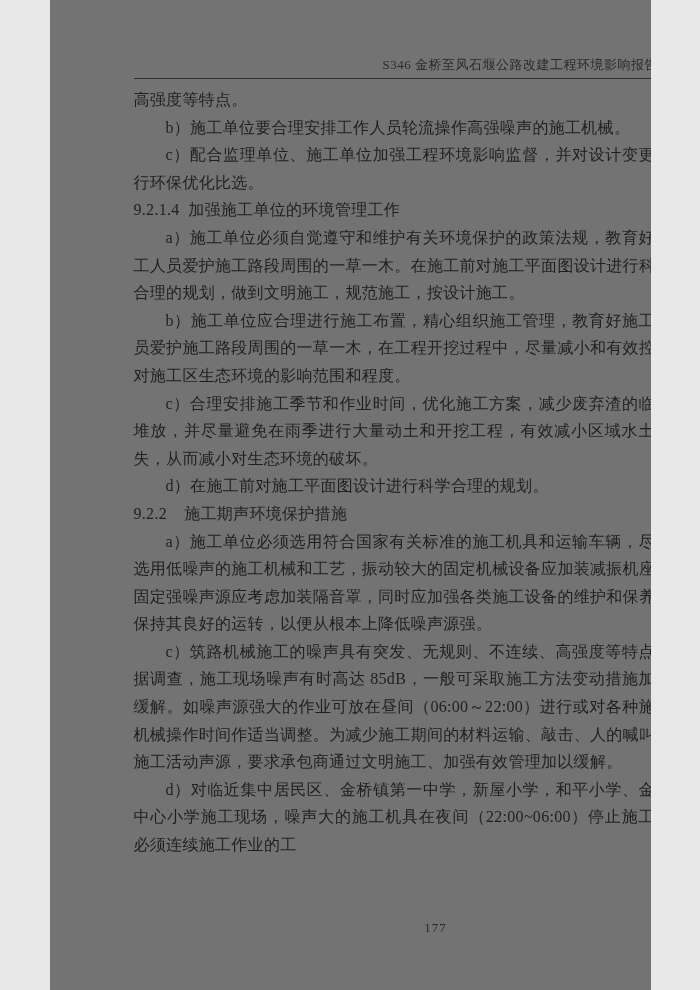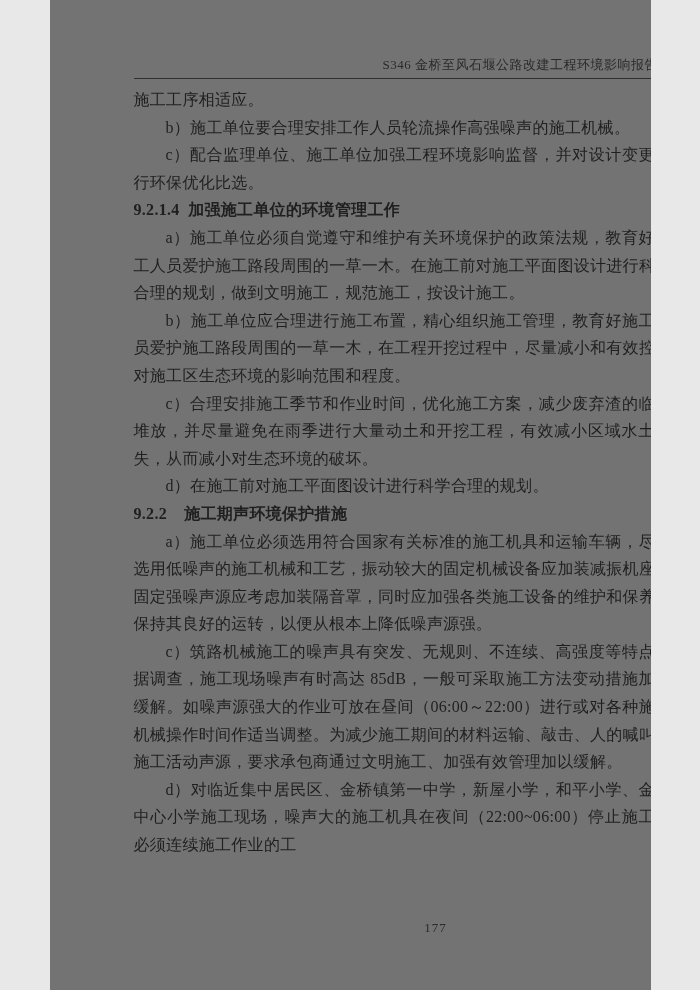--- a/index.html
+++ b/index.html
@@ -54,21 +54,21 @@
   .doc-body p.indent {
     text-indent: 2em;
   }
   .doc-body p.plain {
     text-indent: 0;
   }
   .doc-body p.heading {
     text-indent: 0;
     text-align: left;
     white-space: pre-wrap;
-    font-weight: bold;
+    font-weight: normal;
   }
   .page-footer {
     position: absolute;
     left: 0;
     top: 918px;
     width: 700px;
     text-align: center;
     padding-left: 36px;
   }
   .page-number {
@@ -82,21 +82,21 @@
 
 <div class="page">
 
   <div class="page-header">
     <div class="header-title">S346 金桥至风石堰公路改建工程环境影响报告书</div>
     <hr class="header-rule">
   </div>
 
   <div class="doc-body">
 
-  <p class="plain">施工工序相适应。</p>
+  <p class="plain">高强度等特点。</p>
       <p class="indent">b）施工单位要合理安排工作人员轮流操作高强噪声的施工机械。</p>
       <p class="indent">c）配合监理单位、施工单位加强工程环境影响监督，并对设计变更进行环保优化比选。</p>
       <p class="heading">9.2.1.4  加强施工单位的环境管理工作</p>
       <p class="indent">a）施工单位必须自觉遵守和维护有关环境保护的政策法规，教育好施工人员爱护施工路段周围的一草一木。在施工前对施工平面图设计进行科学合理的规划，做到文明施工，规范施工，按设计施工。</p>
       <p class="indent">b）施工单位应合理进行施工布置，精心组织施工管理，教育好施工人员爱护施工路段周围的一草一木，在工程开挖过程中，尽量减小和有效控制对施工区生态环境的影响范围和程度。</p>
       <p class="indent">c）合理安排施工季节和作业时间，优化施工方案，减少废弃渣的临时堆放，并尽量避免在雨季进行大量动土和开挖工程，有效减小区域水土流失，从而减小对生态环境的破坏。</p>
       <p class="indent">d）在施工前对施工平面图设计进行科学合理的规划。</p>
       <p class="heading">9.2.2    施工期声环境保护措施</p>
       <p class="indent">a）施工单位必须选用符合国家有关标准的施工机具和运输车辆，尽量选用低噪声的施工机械和工艺，振动较大的固定机械设备应加装减振机座，固定强噪声源应考虑加装隔音罩，同时应加强各类施工设备的维护和保养，保持其良好的运转，以便从根本上降低噪声源强。</p>
       <p class="indent">c）筑路机械施工的噪声具有突发、无规则、不连续、高强度等特点。据调查，施工现场噪声有时高达 85dB，一般可采取施工方法变动措施加以缓解。如噪声源强大的作业可放在昼间（06:00～22:00）进行或对各种施工机械操作时间作适当调整。为减少施工期间的材料运输、敲击、人的喊叫等施工活动声源，要求承包商通过文明施工、加强有效管理加以缓解。</p>

